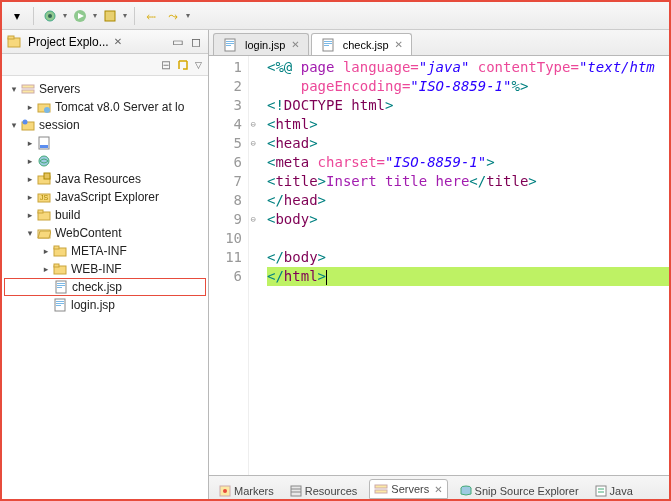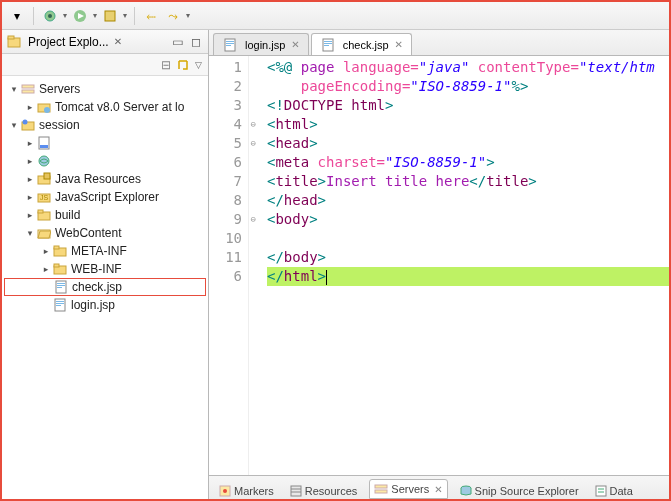--- a/index.html
+++ b/index.html
@@ -325,17 +325,17 @@
           <span>Snip Source Explorer</span>
         </div>
         <div class="btab">
           <span>
             <svg width="12" height="12">
               <rect x="1" y="1" width="10" height="10" fill="#fff" stroke="#888"></rect>
               <line x1="3" y1="4" x2="9" y2="4" stroke="#4a7"></line>
               <line x1="3" y1="7" x2="9" y2="7" stroke="#4a7"></line>
             </svg>
           </span>
-          <span>Data</span>
+          <span>Java</span>
         </div>
       </div>
   </div>
 </div>
 
 </body></html>

